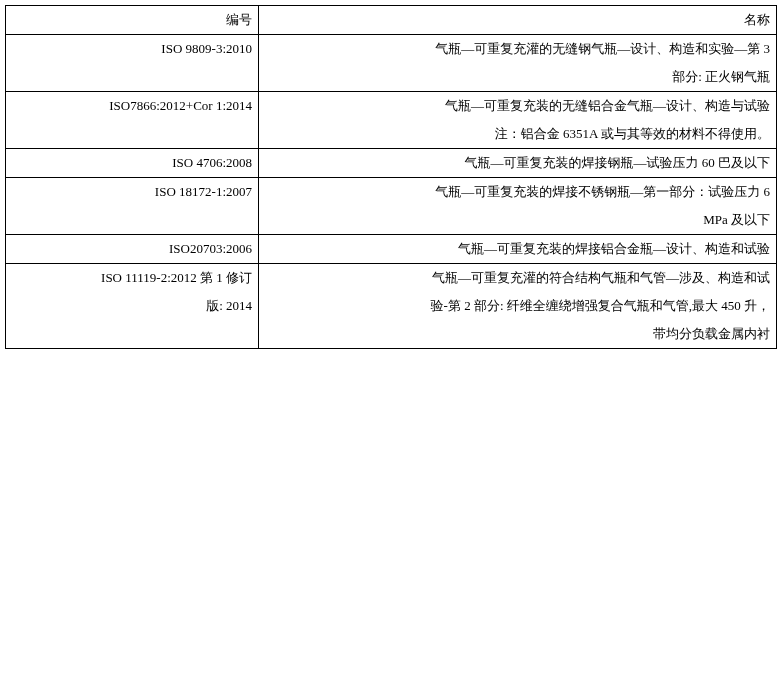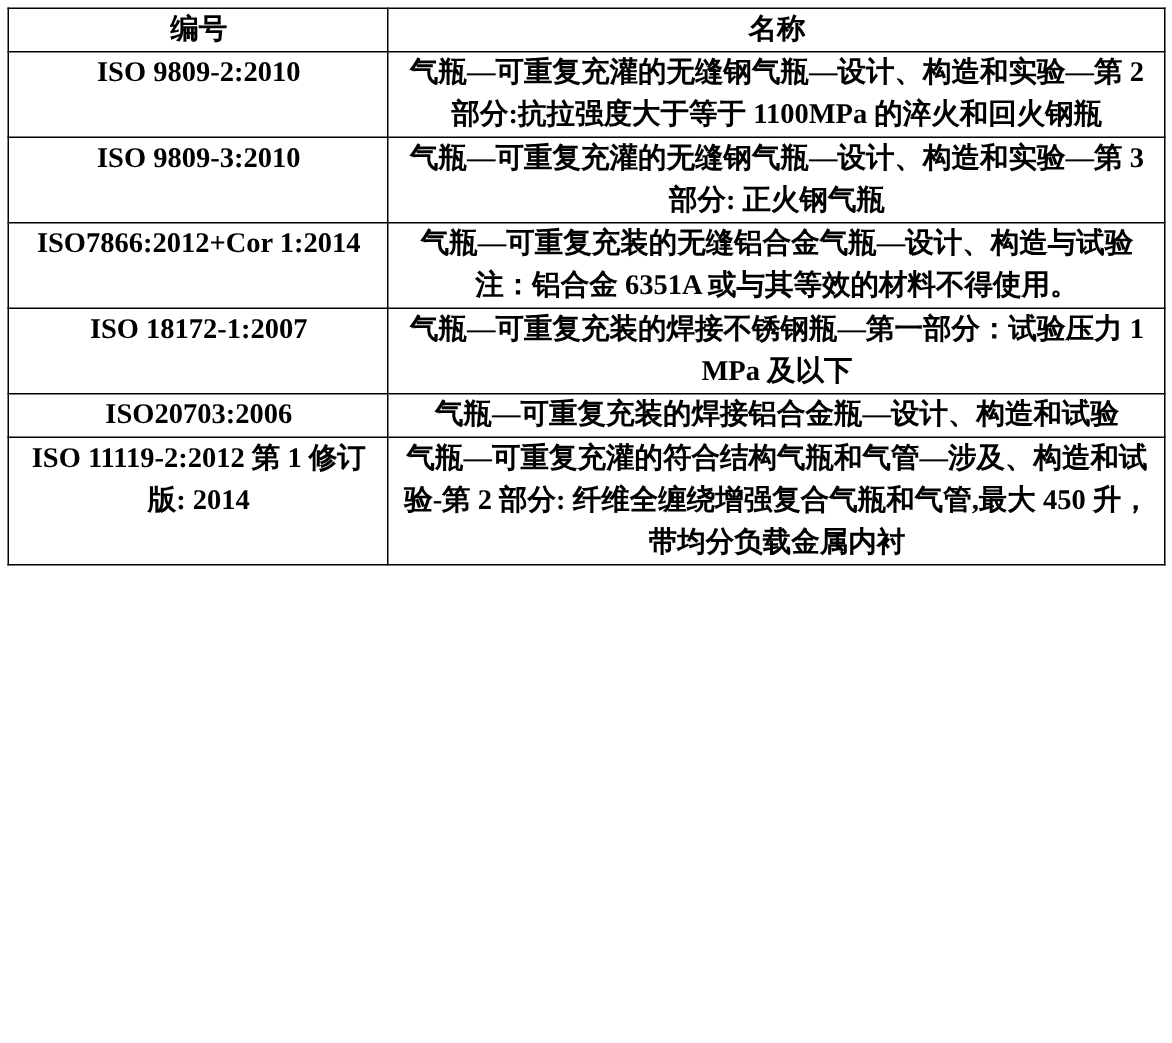--- a/index.html
+++ b/index.html
@@ -18,24 +18,24 @@
   table.standards {
     border-collapse: collapse;
     table-layout: fixed;
     width: 771px;
   }
   table.standards th,
   table.standards td {
     border: 1px solid #000000;
     vertical-align: top;
     padding: 0 6px 0 7px;
-    font-size: 19px;
+    font-size: 13px;
     line-height: 28px;
-    font-weight: bold;
-    text-align: center;
+    font-weight: normal;
+    text-align: right;
     white-space: pre-line;
     overflow: hidden;
   }
   col.col-id   { width: 253px; }
   col.col-name { width: 518px; }
 </style>
 </head>
 <body>
 
 <table class="standards">
@@ -44,37 +44,36 @@
     <col class="col-name">
   </colgroup>
   <thead>
     <tr>
       <th>编号</th>
       <th>名称</th>
     </tr>
   </thead>
   <tbody>
     <tr>
-      <td>ISO 9809-2:2010</td>
-      <td>气瓶—可重复充灌的无缝钢气瓶—设计、构造和实验—第 2
-部分:抗拉强度大于等于 1100MPa 的淬火和回火钢瓶</td>
-    </tr>
-    <tr>
       <td>ISO 9809-3:2010</td>
       <td>气瓶—可重复充灌的无缝钢气瓶—设计、构造和实验—第 3
 部分: 正火钢气瓶</td>
     </tr>
     <tr>
       <td>ISO7866:2012+Cor 1:2014</td>
       <td>气瓶—可重复充装的无缝铝合金气瓶—设计、构造与试验
 注：铝合金 6351A 或与其等效的材料不得使用。</td>
     </tr>
     <tr>
+      <td>ISO 4706:2008</td>
+      <td>气瓶—可重复充装的焊接钢瓶—试验压力 60 巴及以下</td>
+    </tr>
+    <tr>
       <td>ISO 18172-1:2007</td>
-      <td>气瓶—可重复充装的焊接不锈钢瓶—第一部分：试验压力 1
+      <td>气瓶—可重复充装的焊接不锈钢瓶—第一部分：试验压力 6
 MPa 及以下</td>
     </tr>
     <tr>
       <td>ISO20703:2006</td>
       <td>气瓶—可重复充装的焊接铝合金瓶—设计、构造和试验</td>
     </tr>
     <tr>
       <td>ISO 11119-2:2012 第 1 修订
 版: 2014</td>
       <td>气瓶—可重复充灌的符合结构气瓶和气管—涉及、构造和试

